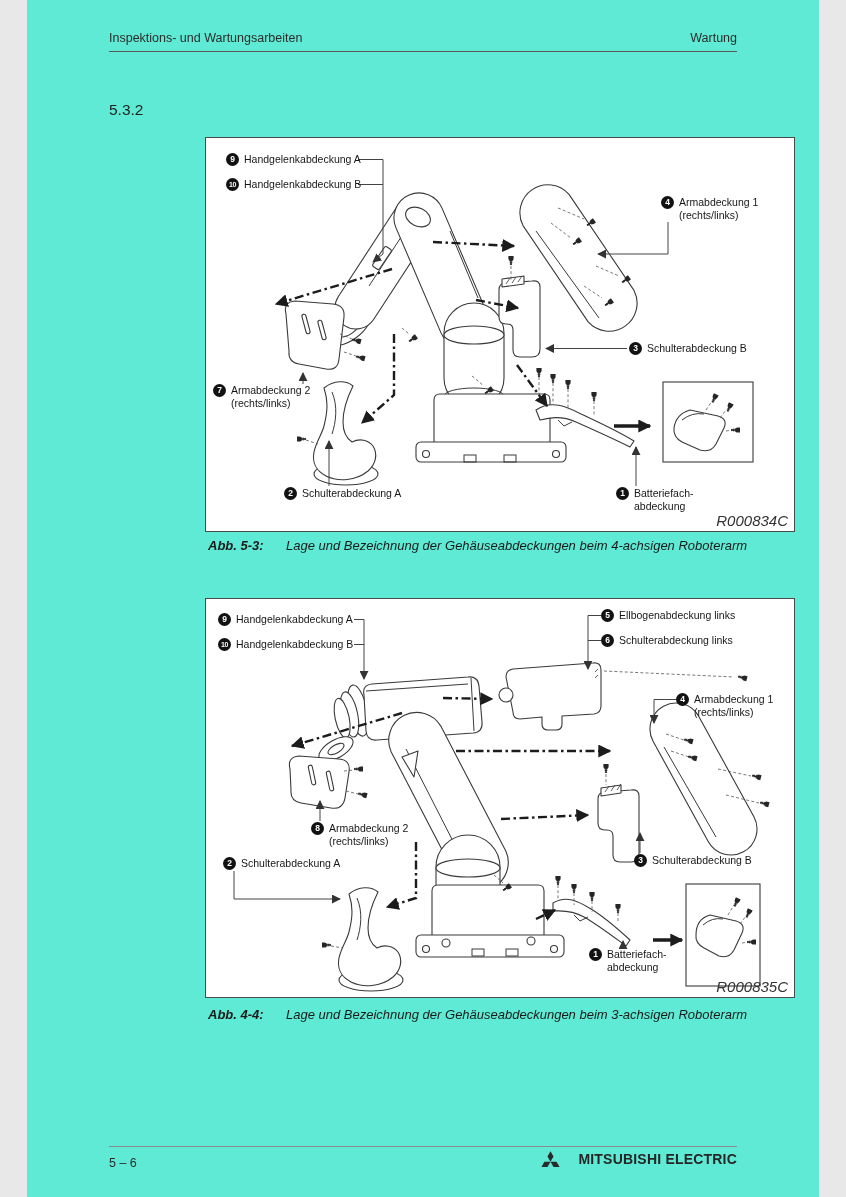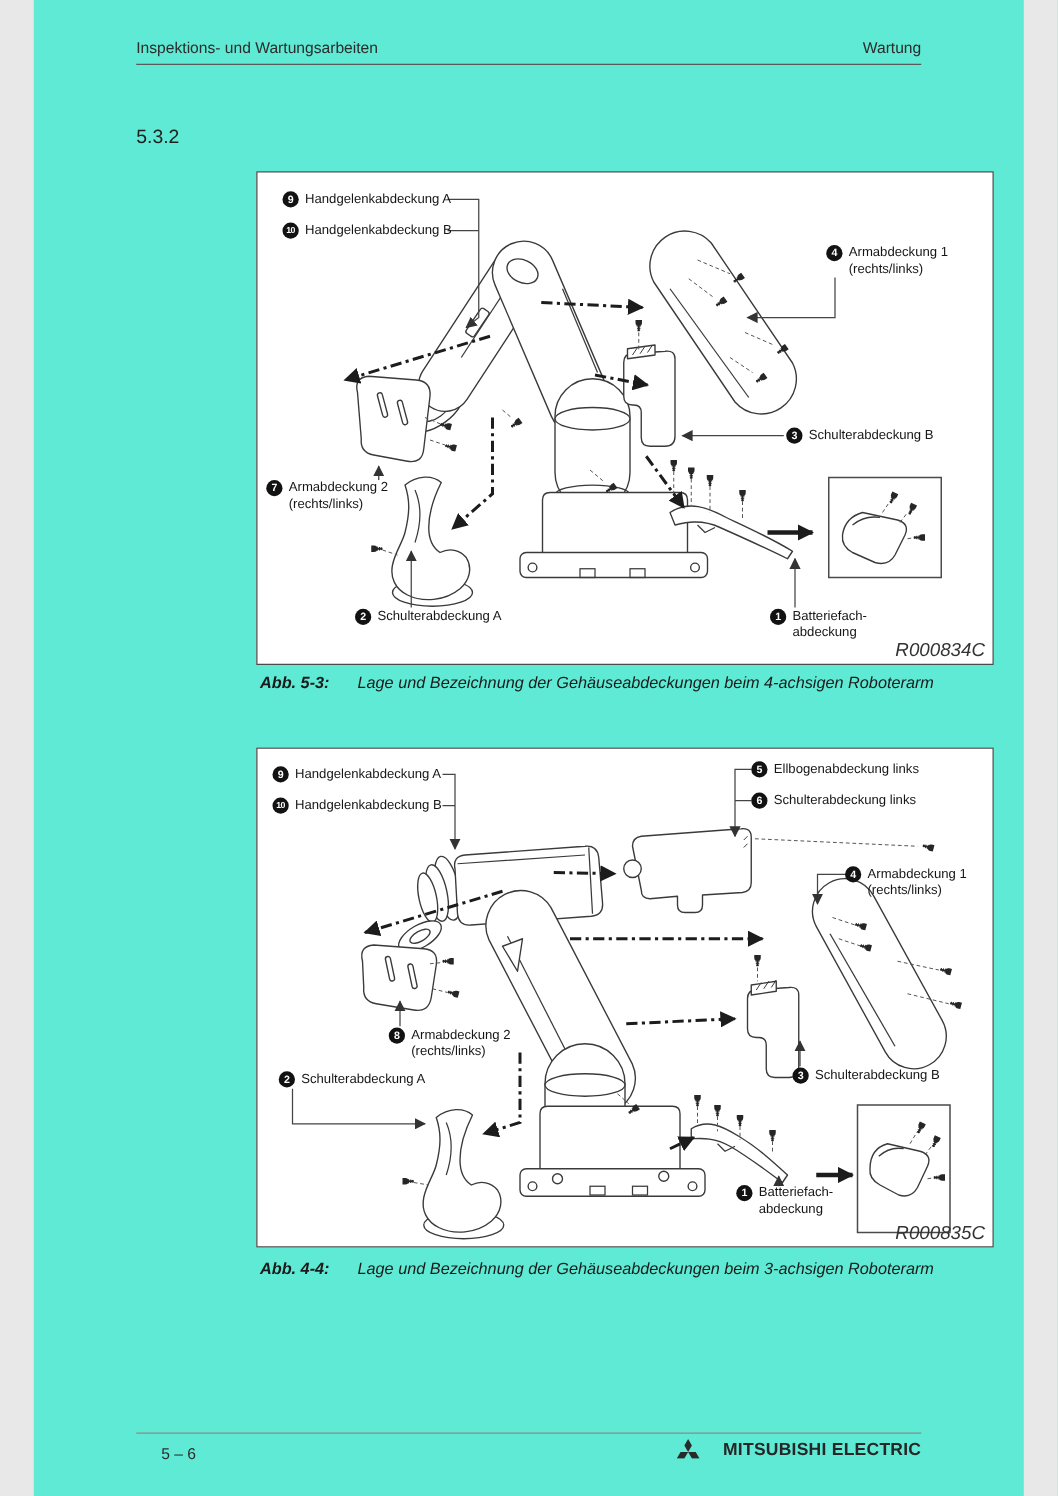--- a/index.html
+++ b/index.html
@@ -21,21 +21,21 @@
              line-height:13px;color:#161616;white-space:nowrap;z-index:3;}
   .num{width:13px;height:13px;border-radius:50%;background:#121212;color:#fff;font-size:8.5px;
        font-weight:bold;display:flex;align-items:center;justify-content:center;flex:0 0 13px;}
   .num.num2{font-size:7px;letter-spacing:-0.5px;}
   .ltxt span{display:block;}
   
   .caption{position:absolute;left:181px;display:flex;font-size:13px;color:#1a1a1a;font-style:italic;align-items:flex-end;}
   .caption .clabel{font-weight:bold;width:78px;flex:0 0 78px;}
   
   .ftr-rule{position:absolute;left:82px;right:82px;top:1146px;border-top:1.6px solid #8a8a8a;}
-  .ftr-page{position:absolute;left:82px;top:1156px;font-size:12.5px;color:#2c2c2c;margin-left:20px;}
+  .ftr-page{position:absolute;left:82px;top:1156px;font-size:12.5px;color:#2c2c2c;}
   .brand{position:absolute;right:82px;top:1151px;display:flex;align-items:center;gap:17px;}
   .brand-text{font-size:14px;font-weight:bold;color:#262626;letter-spacing:0.2px;}
   
   .pt{fill:#fff;stroke:#3a3a3a;stroke-width:1.1;stroke-linejoin:round;}
   .ln{fill:none;stroke:#3a3a3a;stroke-width:1;}
   .dd{fill:none;stroke:#1c1c1c;stroke-width:2.4;stroke-dasharray:9 3.5 2.5 3.5;}
   .ldr{fill:none;stroke:#444;stroke-width:1;}
   .sl{fill:none;stroke:#555;stroke-width:0.8;stroke-dasharray:3 2.2;}
   .hat{fill:none;stroke:#3a3a3a;stroke-width:0.8;}
 </style>

